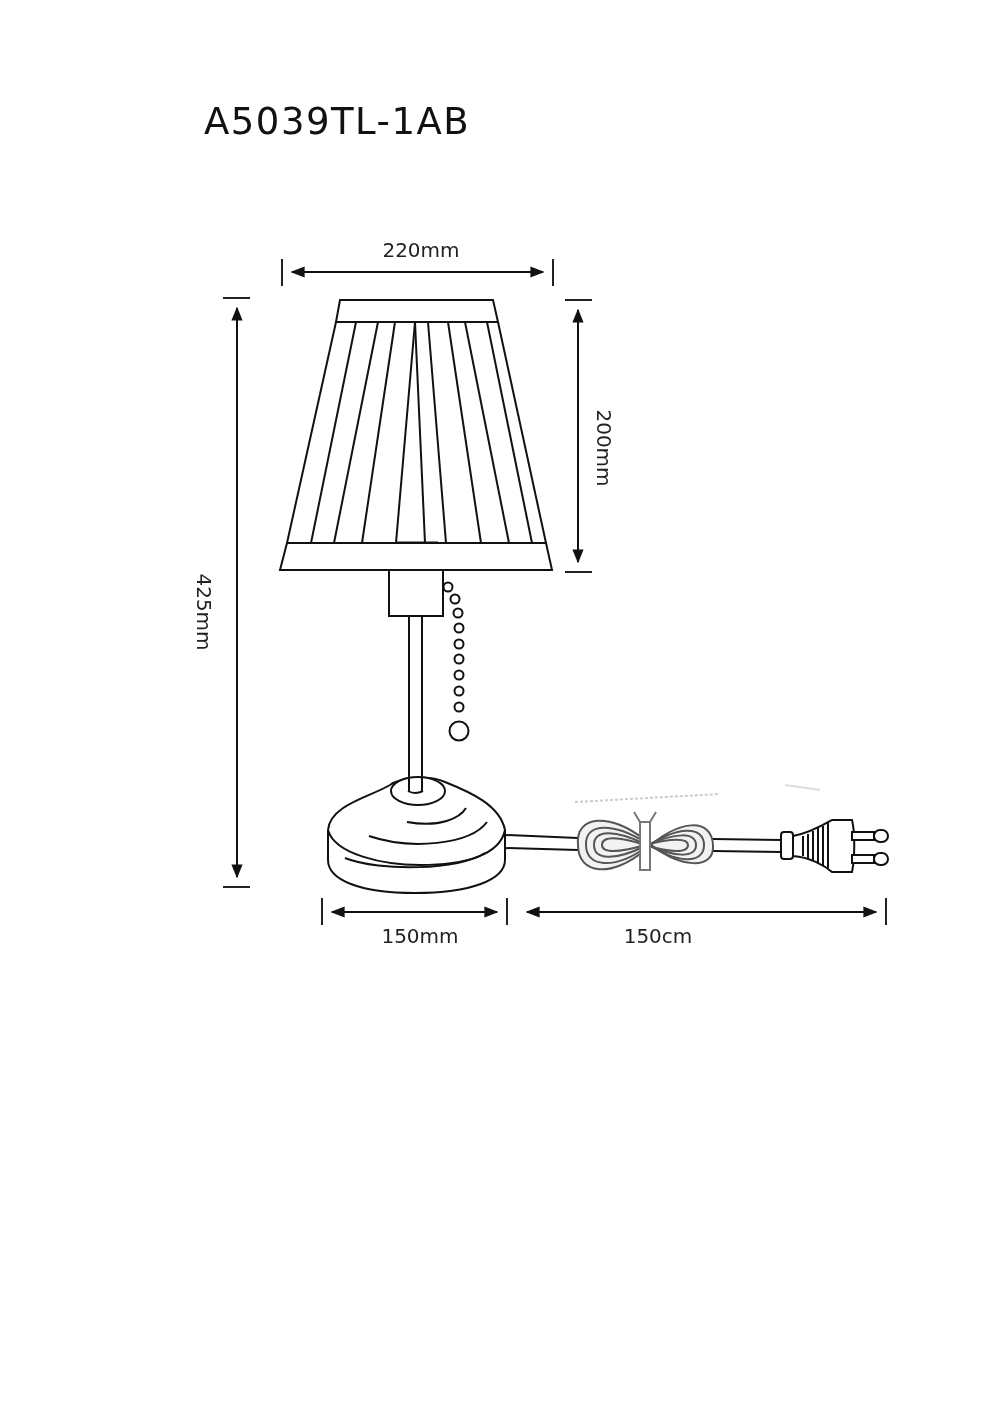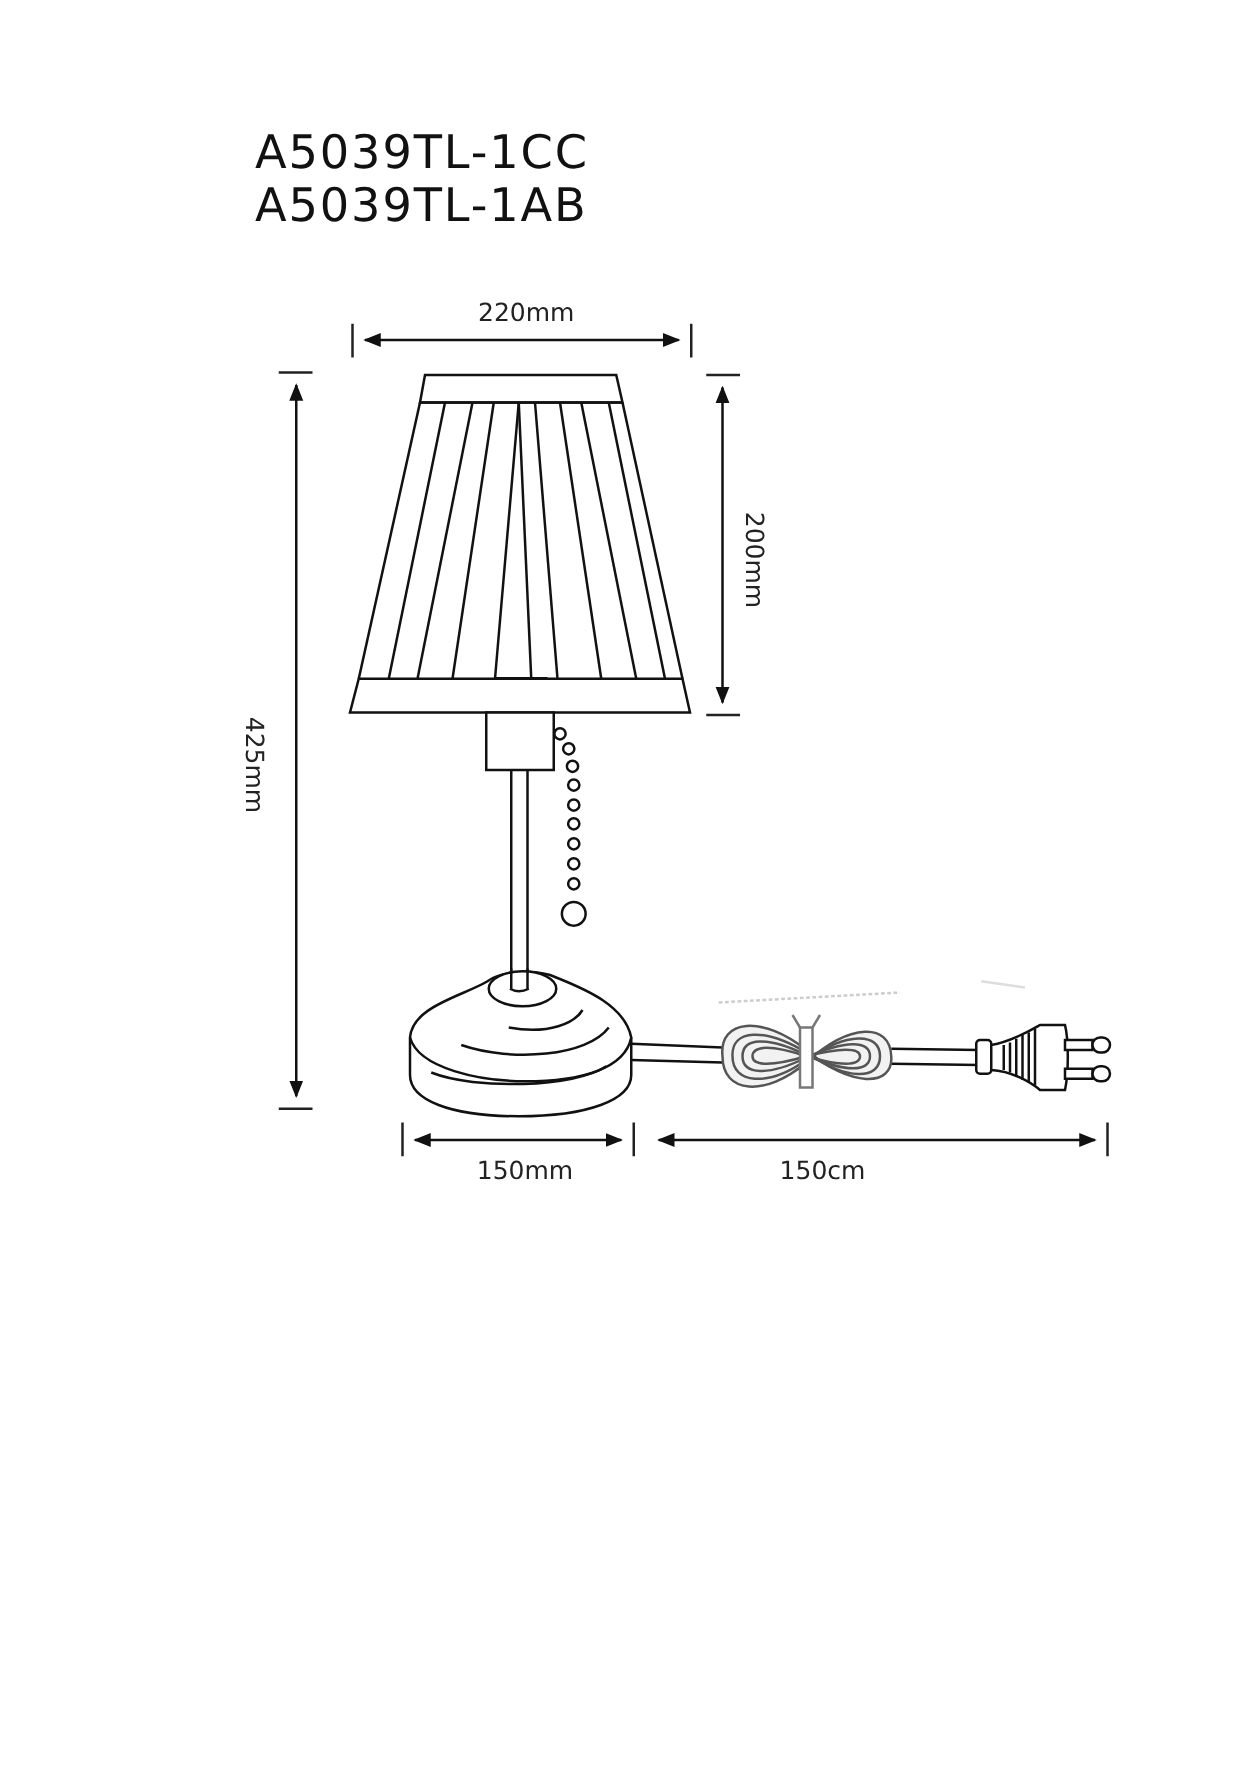--- a/index.html
+++ b/index.html
@@ -36,21 +36,20 @@
     .dim-label {
       font-family: "DejaVu Sans", sans-serif;
       font-size: 20px;
       fill: #222222;
     }
   </style>
 </head>
 <body>
 
 <div class="model-codes">
-  <div>A5039TL-1CC</div>
   <div>A5039TL-1AB</div>
 </div>
 
 <svg class="drawing" viewBox="0 0 1000 1414" xmlns="http://www.w3.org/2000/svg">
   <defs>
     <marker id="arrow" viewBox="0 0 10 10" refX="9" refY="5" markerWidth="7" markerHeight="7" orient="auto-start-reverse">
       <path d="M0,1 L10,5 L0,9 z" fill="#111"></path>
     </marker>
   </defs>
 

